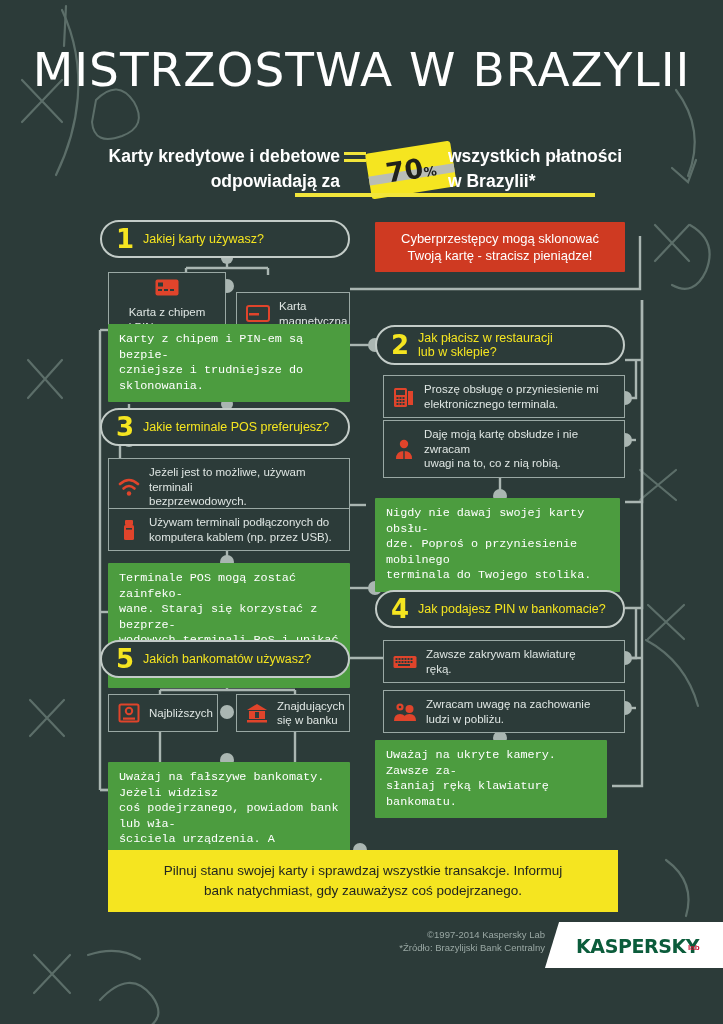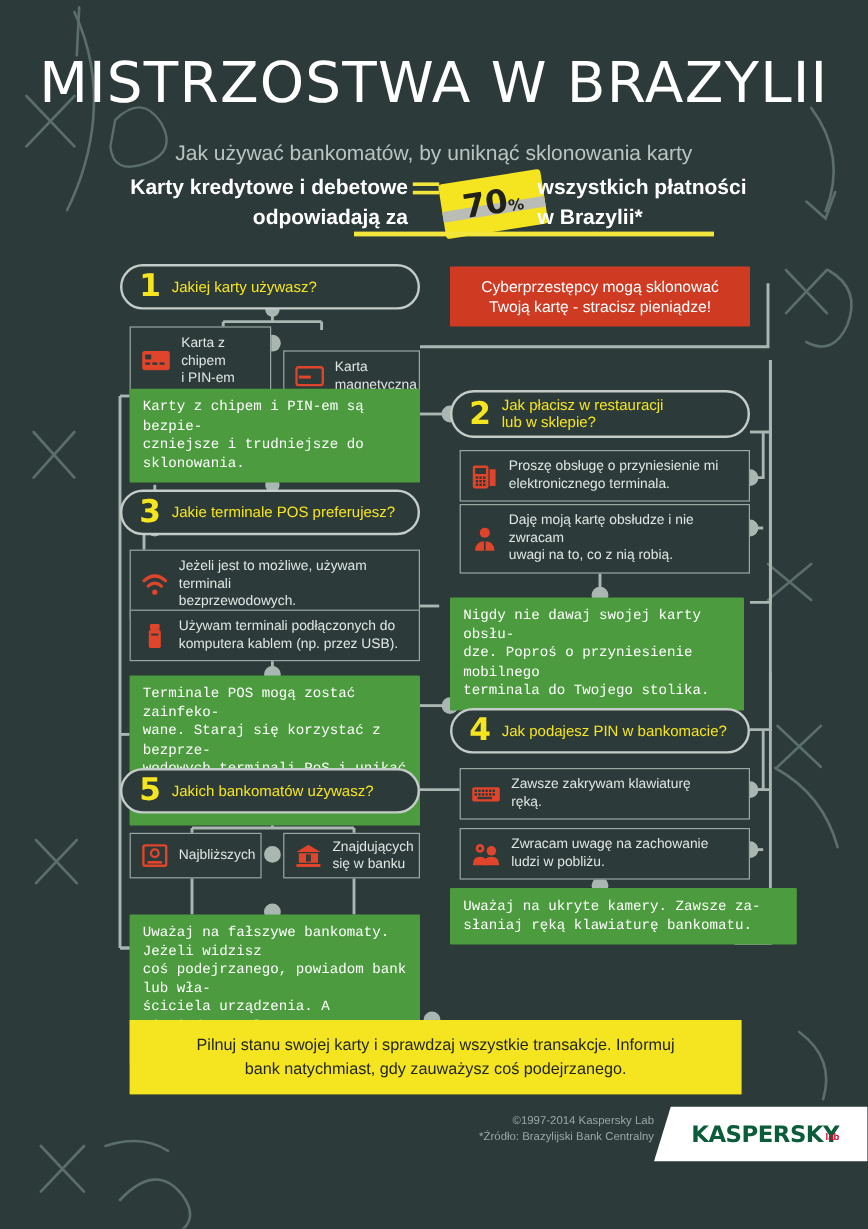--- a/index.html
+++ b/index.html
@@ -126,21 +126,20 @@
       <path d="M646 640 q40 22 52 66"></path>
       <path d="M30 700 l34 36 M64 700 l-34 36"></path>
       <path d="M34 955 l36 38 M70 955 l-36 38"></path>
       <path d="M88 955 q30 -10 52 4"></path>
       <path d="M100 1000 q30 -32 52 -4 q16 22 -8 34"></path>
       <path d="M666 860 q30 22 20 56"></path>
     </g>
   </svg>
 
   <div class="hdr-title">MISTRZOSTWA W BRAZYLII</div>
-  <div class="hdr-sub">Jak używać bankomatów, by uniknąć sklonowania karty</div>
 
   <div class="hdr-stat">
     <div class="stat-left">
       <div>Karty kredytowe i debetowe</div>
       <div>odpowiadają za</div>
     </div>
     <div class="eq">
         <i></i>
         <i></i>
       </div>
@@ -243,21 +242,21 @@
   <div class="node red" style="left:375px; top:222px; width:250px;">
     <div>Cyberprzestępcy mogą sklonować</div>
     <div>Twoją kartę - stracisz pieniądze!</div>
   </div>
 
   <div class="node qbox" style="left:100px; top:220px; width:250px;">
     <span class="qnum">1</span>
     <span class="qtext">Jakiej karty używasz?</span>
   </div>
 
-  <div class="node obox" style="left:108px; top:272px; width:118px;">
+  <div class="node obox" style="left:108px; top:272px; width:118px;flex-direction:column;">
     <svg class="icon" width="24" height="17" viewBox="0 0 24 17">
       <rect x="0.5" y="0.5" width="23" height="16" rx="2" fill="#e0442b"></rect>
       <rect x="3" y="3.5" width="5" height="4" fill="#2c3b39"></rect>
       <rect x="3" y="10" width="4" height="2" fill="#2c3b39"></rect>
       <rect x="9" y="10" width="4" height="2" fill="#2c3b39"></rect>
       <rect x="15" y="10" width="4" height="2" fill="#2c3b39"></rect>
     </svg>
     <span class="lbl">
       <span>Karta z chipem</span><br>
       <span>i PIN-em</span>
@@ -396,21 +395,21 @@
       <path d="M1 19 q0 -7 6 -7 q6 0 6 7 z" fill="#e0442b"></path>
       <circle cx="16.5" cy="7" r="4" fill="#e0442b"></circle>
       <path d="M10 19 q0 -7 6.5 -7 q6.5 0 6.5 7 z" fill="#e0442b"></path>
     </svg>
     <span class="lbl">
       <span>Zwracam uwagę na zachowanie</span><br>
       <span>ludzi w pobliżu.</span>
     </span>
   </div>
 
-  <div class="node green" style="left:375px; top:740px; width:289px; white-space:pre-line;">Uważaj na ukryte kamery. Zawsze za-
+  <div class="node green" style="left:375px; top:740px; width:232px; white-space:pre-line;">Uważaj na ukryte kamery. Zawsze za-
 słaniaj ręką klawiaturę bankomatu.</div>
 
   <div class="node qbox" style="left:100px; top:640px; width:250px;">
     <span class="qnum">5</span>
     <span class="qtext">Jakich bankomatów używasz?</span>
   </div>
 
   <div class="node obox" style="left:108px; top:694px; width:110px; height:38px;">
     <svg class="icon" width="22" height="20" viewBox="0 0 22 20">
       <rect x="1.5" y="1.5" width="19" height="17" rx="1.5" fill="none" stroke="#e0442b" stroke-width="2"></rect>

